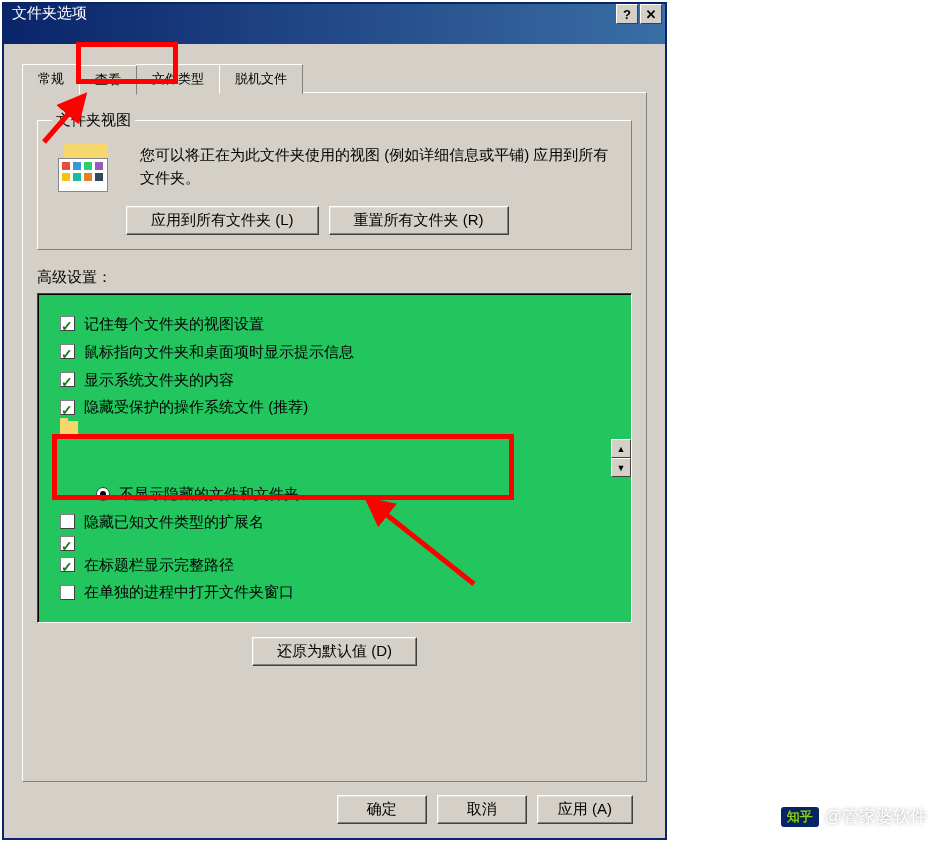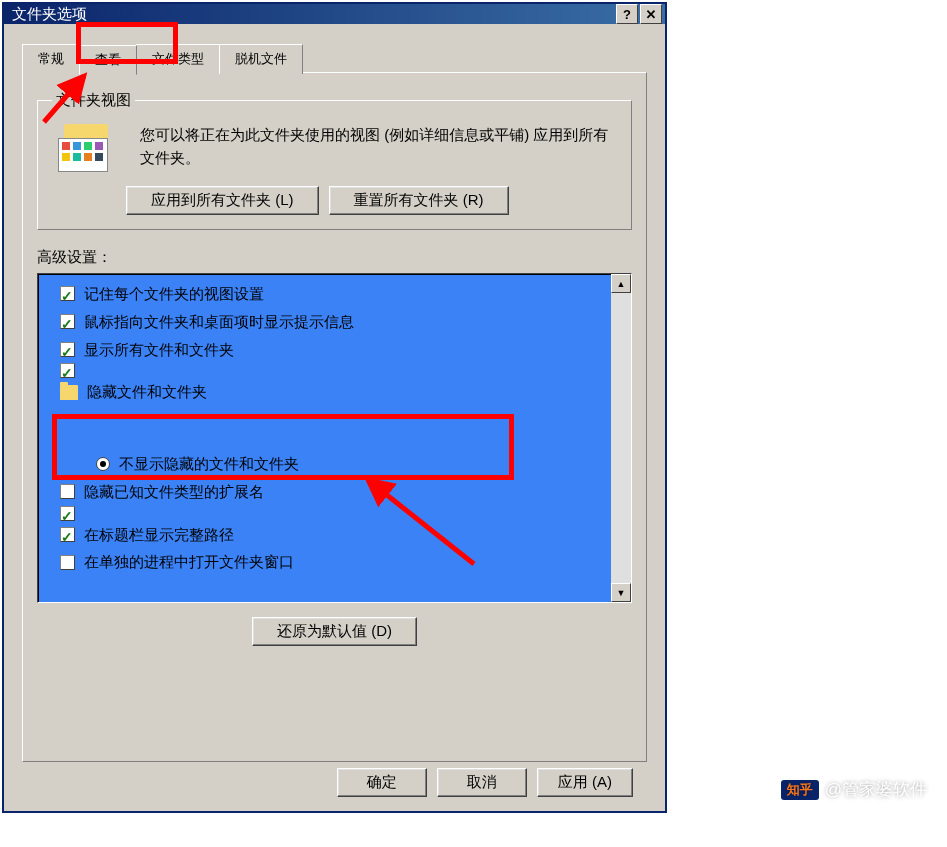--- a/index.html
+++ b/index.html
@@ -6,23 +6,23 @@
     body { background: #fff; padding: 2px; }
     .dialog {
       width: 665px;
       border: 2px solid #0A246A;
       background: #D4D0C8;
       position: relative;
     }
     .titlebar {
       background: linear-gradient(to right, #0A246A, #3A6EA5);
       color: #fff;
-      height: 20px;
+      height: 40px;
       display: flex;
-      align-items: flex-end;
+      align-items: flex-start;
       justify-content: space-between;
       padding: 0 3px 0 8px;
       font-size: 15px;
     }
     .titlebar-buttons { display: flex; gap: 2px; }
     .titlebar-btn {
       width: 22px; height: 20px;
       background: #D4D0C8;
       border: 1px solid #fff;
       border-right-color: #404040; border-bottom-color: #404040;
@@ -110,28 +110,29 @@
       border-top-color: #fff; border-left-color: #fff;
       box-shadow: inset -1px -1px 0 #808080, inset 1px 1px 0 #DFDFDF;
       padding: 4px 24px;
       font-size: 15px;
       min-width: 170px;
       text-align: center;
     }
     .win-btn.sm { min-width: 90px; padding: 4px 20px; }
     .adv-label { font-size: 15px; margin-bottom: 6px; display: block; margin-top: 16px; }
     .listbox {
-      background: #3b82f6;
+      background: #22c55e;
       border: 1px solid #808080;
       border-top-color: #404040; border-left-color: #404040;
       border-right-color: #fff; border-bottom-color: #fff;
       box-shadow: inset 1px 1px 0 #000;
       height: 330px;
       display: flex;
       position: relative;
+      align-items: center;
     }
     .list-inner { flex: 1; padding: 6px 4px; overflow: hidden; }
     .list-item {
       display: flex; align-items: center;
       font-size: 15px; line-height: 1.85;
       padding-left: 18px;
     }
     .list-item.indent2 { padding-left: 54px; margin-top: 44px; }
     .cb {
       width: 15px; height: 15px; border: 1px solid #404040;
@@ -174,31 +175,31 @@
       pointer-events: none; z-index: 5;
     }
     .radio-arrow {
       position: absolute;
       top: 200px; left: 318px;
       pointer-events: none; z-index: 5;
     }
     .restore-row { display: flex; justify-content: center; margin-top: 14px; }
     .bottom-buttons {
       display: flex; justify-content: flex-end; gap: 10px;
-      padding: 0 14px 0 0; margin-top: 6px;
+      padding: 0 14px 0 0; margin-top: 13px;
     }
     .watermark-area {
       position: absolute; right: -260px; bottom: 12px;
       color: #fff; font-size: 17px;
       display: flex; align-items: center; gap: 6px;
       text-shadow: 0 0 4px rgba(0,0,0,.4);
     }
     .zh-logo {
       display:inline-block; width: 38px; height: 20px;
-      background: #0A246A; color:#f97316; font-size:13px; font-weight:bold;
+      background: #0A246A; color:#84cc16; font-size:13px; font-weight:bold;
       text-align:center; line-height:20px; border-radius:3px;
     }
     .container { position: relative; display: inline-block; }
   </style>
 </head>
 <body>
 
 
 
 <div class="container">
@@ -274,28 +275,28 @@
         <div class="list-item">
                 <span class="cb checked"></span>
                 <span>记住每个文件夹的视图设置</span>
               </div>
               <div class="list-item">
                 <span class="cb checked"></span>
                 <span>鼠标指向文件夹和桌面项时显示提示信息</span>
               </div>
               <div class="list-item">
                 <span class="cb checked"></span>
-                <span>显示所有文件和文件夹</span>
-              </div>
-              <div class="list-item">
-                <span class="cb checked"></span>
+                <span>显示系统文件夹的内容</span>
+              </div>
+              <div class="list-item">
+                <span class="cb checked"></span>
+                <span>隐藏受保护的操作系统文件 (推荐)</span>
               </div>
               <div class="list-item">
                 <span class="folder-item-icon"></span>
-                <span>隐藏文件和文件夹</span>
               </div>
               <div class="list-item indent2">
                 <span class="rb selected"></span>
                 <span>不显示隐藏的文件和文件夹</span>
               </div>
               <div class="list-item">
                 <span class="cb"></span>
                 <span>隐藏已知文件类型的扩展名</span>
               </div>
               <div class="list-item">

